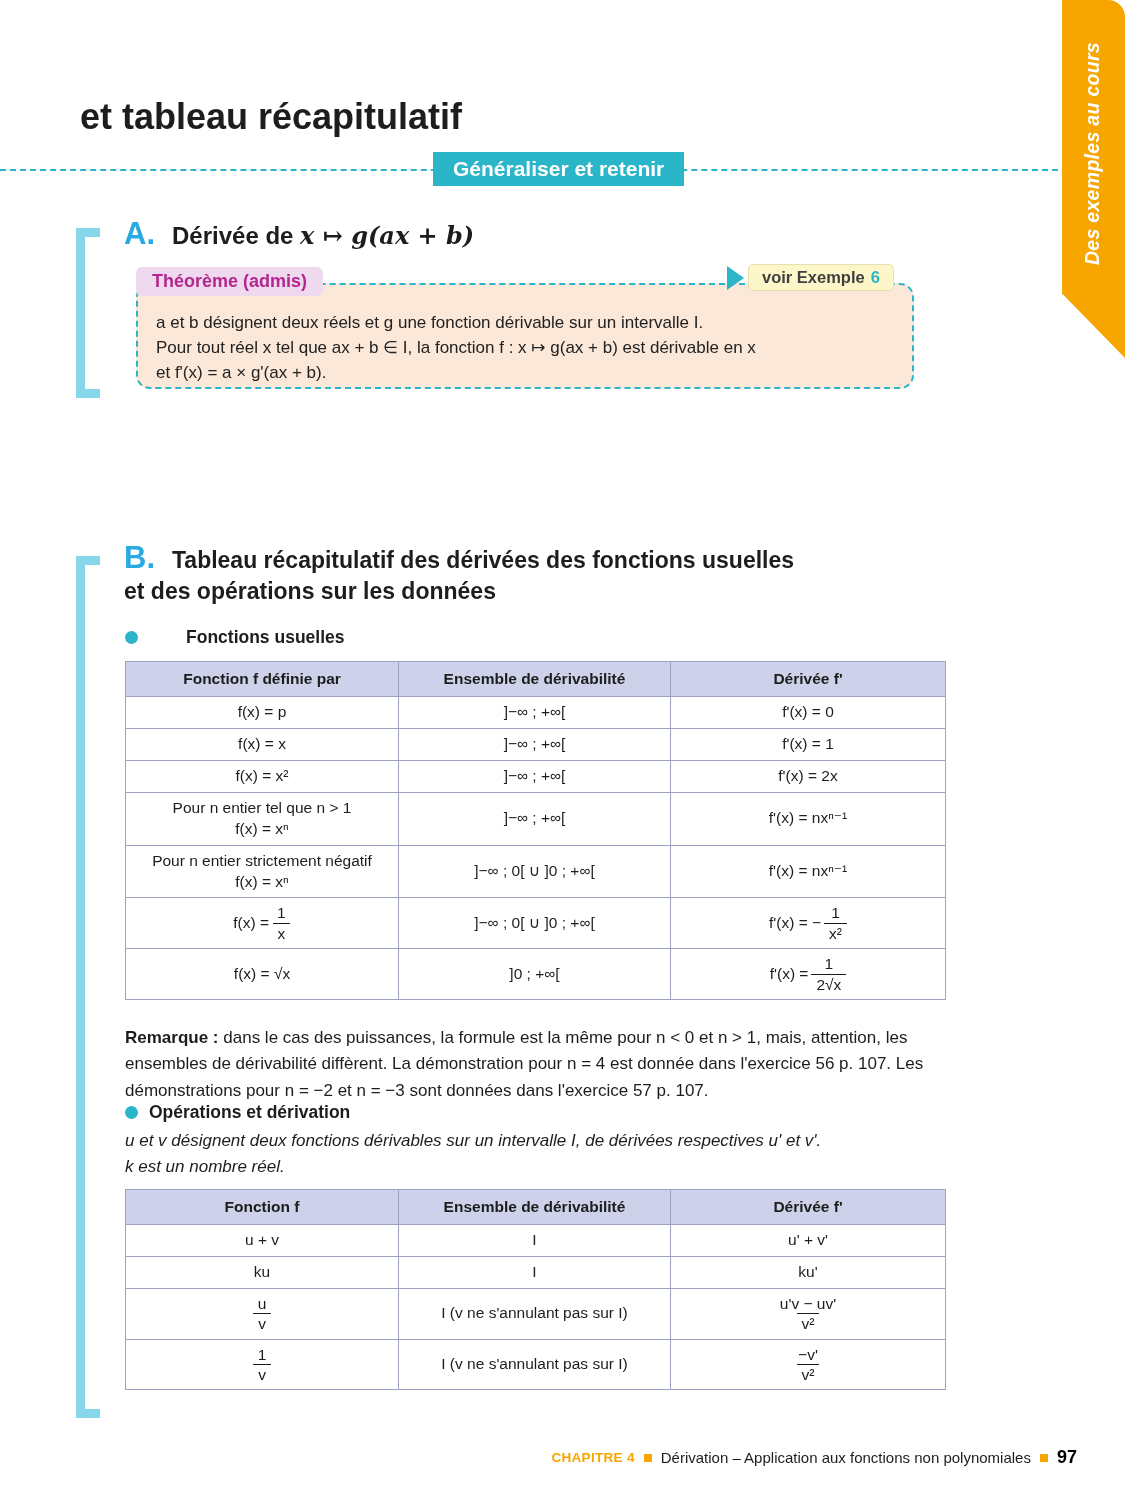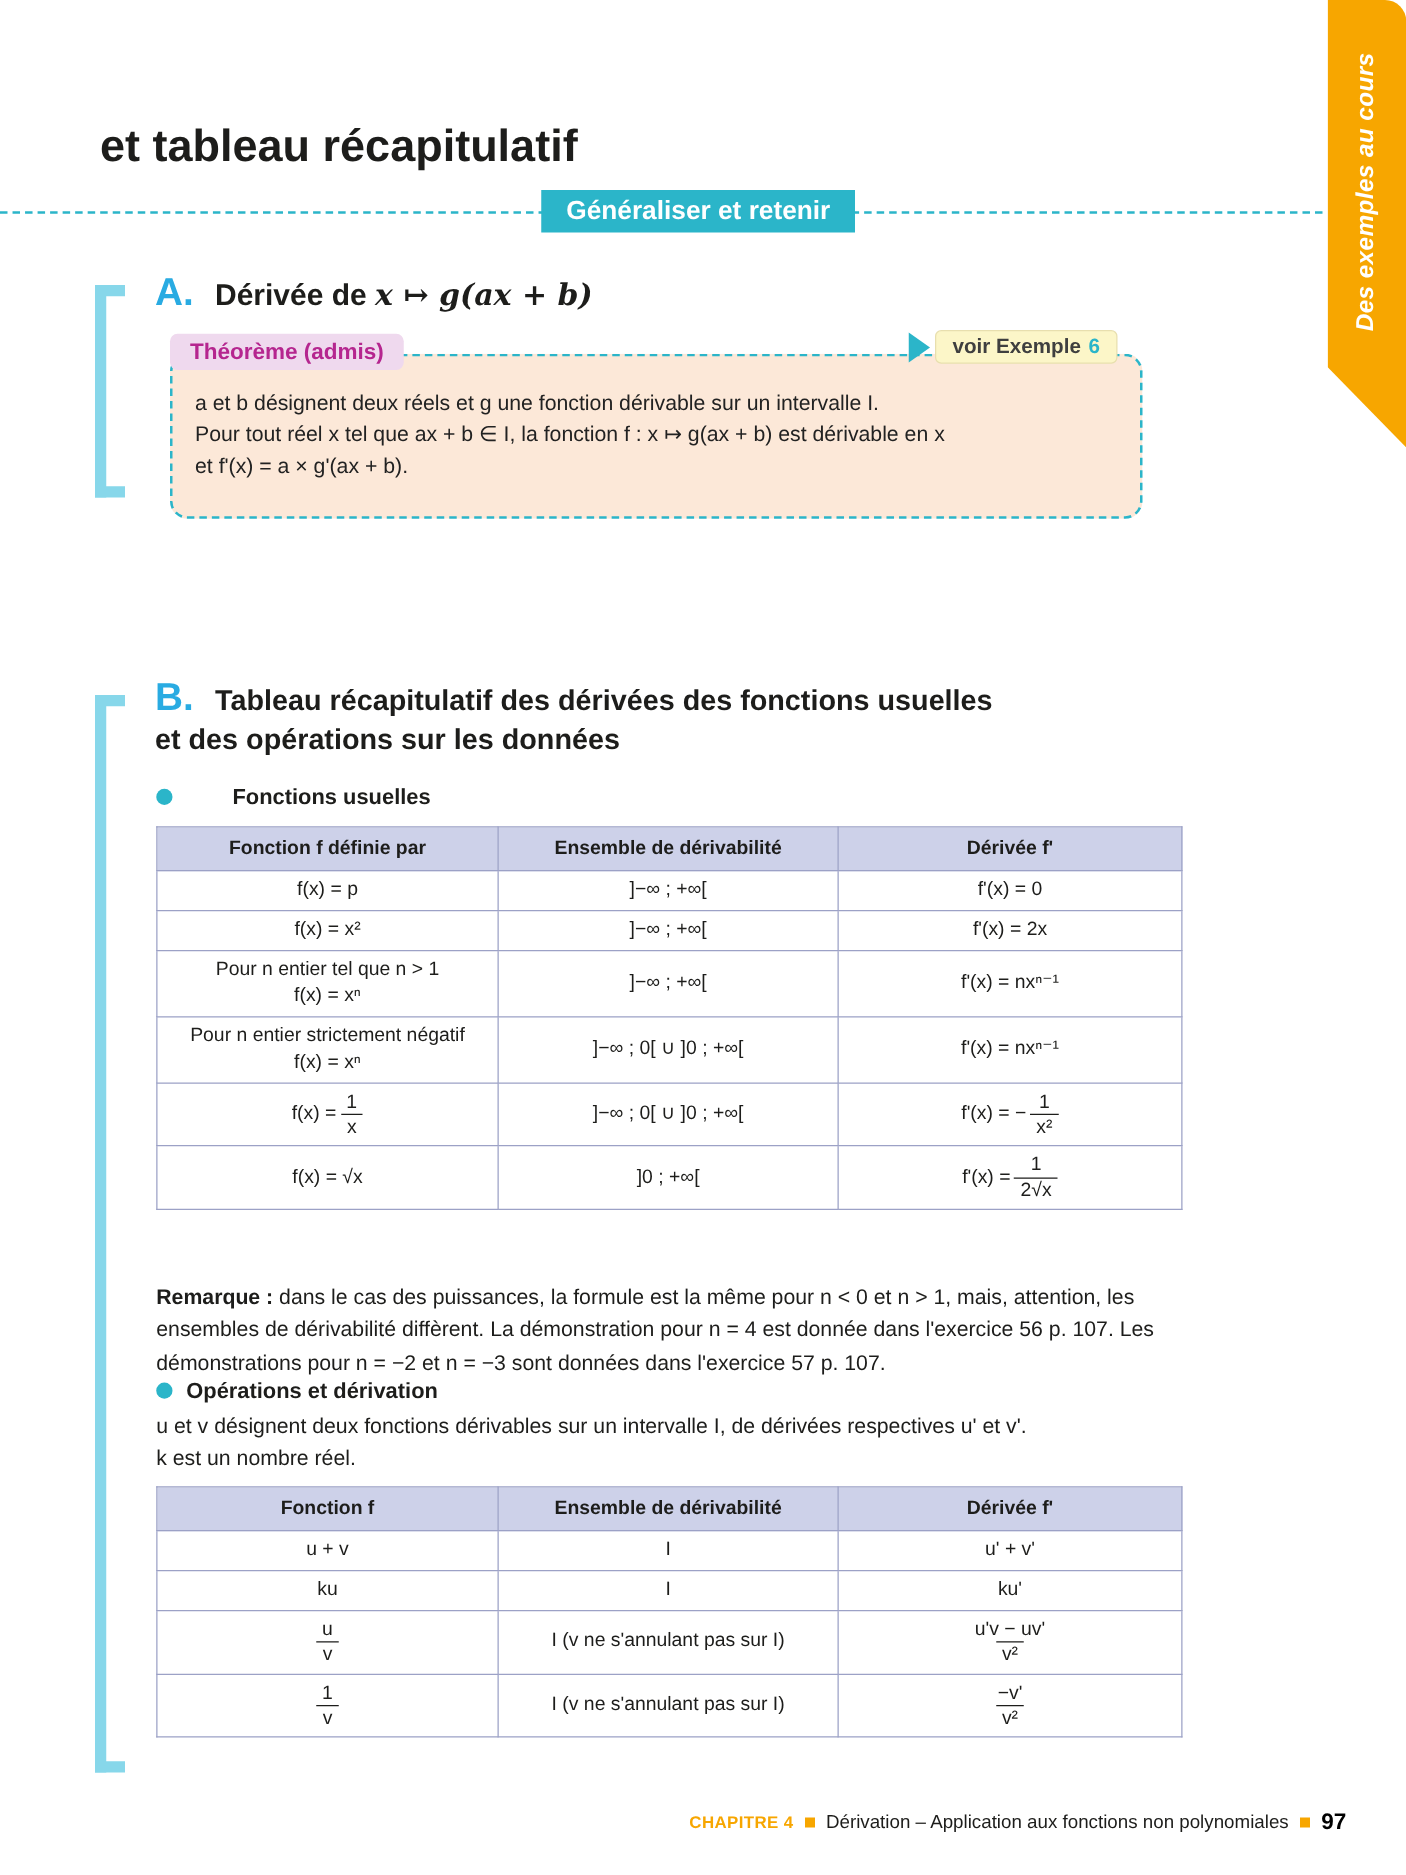--- a/index.html
+++ b/index.html
@@ -27,21 +27,21 @@
   .section-letter{color:#29ABE2;font-size:31px;font-weight:bold;}
   .heading-text{font-size:24px;font-weight:bold;color:#1d1d1b;}
   .math{font-family:"DejaVu Serif",serif;font-style:italic;}
 
   .heading-b{position:absolute;left:124px;top:540px;}
   .heading-b .row1{display:flex;align-items:baseline;gap:17px;}
   .heading-b .line{font-size:23px;font-weight:bold;color:#1d1d1b;line-height:1.35;}
 
   .theorem-label{position:absolute;left:136px;top:267px;background:#EFD9EE;color:#B5268F;
                  font-weight:bold;font-size:18px;padding:4px 16px;border-radius:6px;z-index:3;}
-  .theorem-box{position:absolute;left:136px;top:283px;width:778px;height:132px;box-sizing:border-box;
+  .theorem-box{position:absolute;left:136px;top:283px;width:778px;height:106px;box-sizing:border-box;
                background:#FCE8D8;border:2px dashed #2BB5C9;border-radius:14px;z-index:1;
                padding:25px 20px 0 18px;font-size:17px;line-height:25px;color:#222;}
 
   .example-badge{position:absolute;left:727px;top:264px;display:flex;align-items:center;z-index:3;}
   .badge-triangle{width:0;height:0;border-left:17px solid #2BB5C9;border-top:12px solid transparent;
                   border-bottom:12px solid transparent;margin-right:4px;}
   .badge-pill{background:#FCF6C8;border:1px solid #e8dfae;border-radius:5px;padding:3px 13px;
               font-size:16.5px;font-weight:bold;color:#3f3f3f;white-space:nowrap;}
   .badge-number{color:#2BB5C9;margin-left:6px;}
 
@@ -60,21 +60,21 @@
   .data-table td{border:1px solid #9CA1C6;text-align:center;font-size:15.5px;padding:5px 6px;
                  color:#1d1d1b;line-height:1.35;}
   .cell-frac{display:flex;align-items:center;justify-content:center;gap:3px;}
   .frac{display:inline-flex;flex-direction:column;align-items:center;vertical-align:middle;}
   .frac .num{padding:0 5px;line-height:1.25;}
   .frac .den{border-top:1px solid #1d1d1b;padding:0 5px;line-height:1.25;}
 
   .remark{position:absolute;left:125px;top:1008px;width:848px;font-size:17px;line-height:1.55;color:#1d1d1b;}
   .remark b{font-weight:bold;}
 
-  .ops-intro{position:absolute;left:125px;top:1128px;width:848px;font-size:17px;line-height:1.5;color:#1d1d1b;}
+  .ops-intro{position:absolute;left:125px;top:1128px;width:848px;font-size:17px;line-height:1.5;color:#1d1d1b;font-style:italic;}
 
   .footer{position:absolute;top:1447px;right:48px;display:flex;align-items:center;gap:9px;}
   .footer-chapter{color:#F7A600;font-weight:bold;font-size:13.5px;letter-spacing:.3px;}
   .footer-square{width:8px;height:8px;background:#F7A600;}
   .footer-title{font-size:15px;color:#1d1d1b;}
   .footer-page{font-size:18px;font-weight:bold;color:#000;}
 </style>
 </head>
 <body>
 
@@ -140,20 +140,25 @@
           <th>Dérivée f'</th>
         </tr>
       </thead>
     <tbody>
         <tr>
           <td>f(x) = p</td>
           <td>]−∞ ; +∞[</td>
           <td>f'(x) = 0</td>
         </tr>
         <tr>
+          <td>f(x) = x</td>
+          <td>]−∞ ; +∞[</td>
+          <td>f'(x) = 1</td>
+        </tr>
+        <tr>
           <td>f(x) = x²</td>
           <td>]−∞ ; +∞[</td>
           <td>f'(x) = 2x</td>
         </tr>
         <tr>
           <td>
             <div>Pour n entier tel que n &gt; 1</div>
             <div>f(x) = xⁿ</div>
           </td>
           <td>]−∞ ; +∞[</td>

